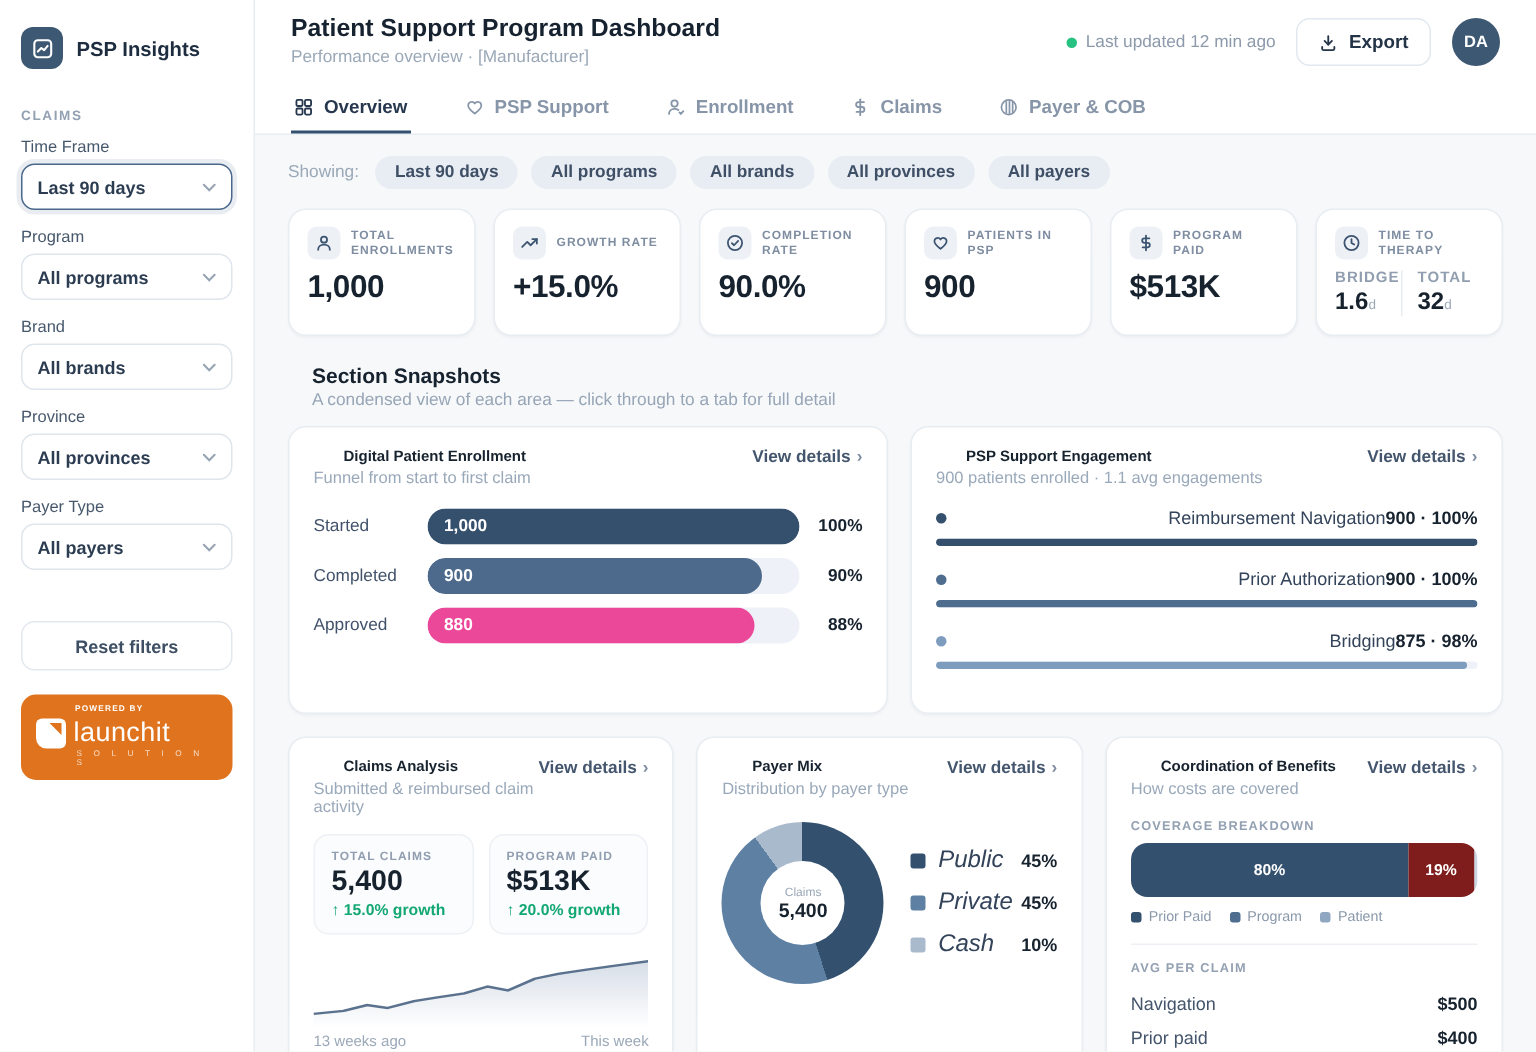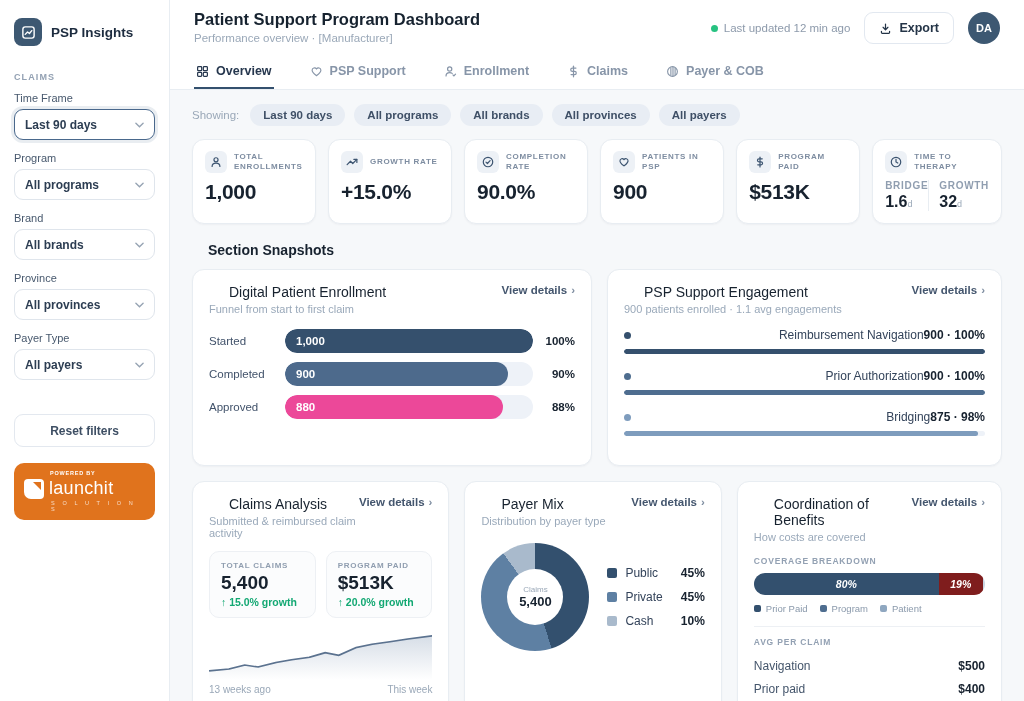--- a/index.html
+++ b/index.html
@@ -60,21 +60,21 @@
   .ttt-sub { font-size:10px; font-weight:700; letter-spacing:0.7px; color:#909eb0; margin-bottom:2px; }
   .ttt-val { font-size:16px; font-weight:700; color:#17222f; }
   .ttt-unit { font-size:9px; font-weight:400; color:#9aa8b8; }
 
   .section-head { margin:2px 16px 11px; }
   .section-title { font-size:14px; font-weight:700; color:#17222f; }
   .section-sub { font-size:11.5px; color:#97a5b6; margin-top:3px; }
 
   .card { background:#fff; border:1px solid #e8edf2; border-radius:12px; padding:14px 16px; box-shadow:0 1px 2px rgba(16,24,40,0.04); }
   .card-top { display:flex; justify-content:space-between; align-items:flex-start; }
-  .card-title { font-size:14px; font-weight:400; color:#17222f;padding-left:20px; }
+  .card-title { font-size:10px; font-weight:700; color:#17222f;padding-left:20px; }
   .card-sub { font-size:11px; color:#9aa9ba; margin-top:3px; }
   .view-link { font-size:11.5px; font-weight:700; color:#44566e; cursor:pointer; white-space:nowrap; }
   .view-link .chev { margin-left:4px; color:#7f8ea1; }
 
   .row2 { display:grid; grid-template-columns:400px 1fr; gap:15px; margin-bottom:15px; }
 
   
   .funnel { margin-top:14px; }
   .funnel-row { display:flex; align-items:center; margin-bottom:9px; }
   .funnel-row:last-child { margin-bottom:0; }
@@ -107,26 +107,26 @@
   
   .payer-body { display:flex; align-items:center; gap:18px; margin-top:16px; }
   .donut { width:108px; height:108px; border-radius:50%; position:relative; flex-shrink:0; }
   .donut-hole { position:absolute; inset:26px; background:#fff; border-radius:50%; display:flex; flex-direction:column; align-items:center; justify-content:center; }
   .donut-center-label { font-size:8px; color:#9aa8b8; }
   .donut-center-value { font-size:13px; font-weight:700; color:#17222f; }
   .payer-legend { flex:1; }
   .legend-row { display:flex; align-items:center; margin-bottom:10px; }
   .legend-row:last-child { margin-bottom:0; }
   .legend-swatch { width:10px; height:10px; border-radius:2px; margin-right:8px; flex-shrink:0; }
-  .legend-label { font-size:12px; color:#33435a; flex:1; }
+  .legend-label { font-size:16px; color:#33435a; flex:1;font-style:italic; }
   .legend-pct { font-size:12px; font-weight:700; color:#17222f; }
 
   
   .cob-caps { font-size:8.5px; font-weight:700; letter-spacing:0.8px; color:#93a1b3; margin:13px 0 7px; }
-  .cob-bar { display:flex; height:22px; border-radius:11px; overflow:hidden;font-style:italic; }
+  .cob-bar { display:flex; height:36px; border-radius:11px; overflow:hidden; }
   .cob-seg { display:flex; align-items:center; justify-content:center; font-size:10.5px; font-weight:700; color:#fff; }
   .cob-legend { display:flex; gap:12px; margin-top:8px; }
   .cob-legend-item { display:flex; align-items:center; gap:5px; font-size:9.5px; color:#8a99ab; }
   .cob-legend-sq { width:7px; height:7px; border-radius:2px; }
   .cob-divider { border-top:1px solid #edf0f4; margin:12px 0 10px; }
   .avg-row { display:flex; justify-content:space-between; padding:4.5px 0; font-size:12px; }
   .avg-label { color:#44556b; }
   .avg-value { font-weight:700; color:#17222f; }
 
   svg { display:block; }
@@ -351,29 +351,30 @@
                 </svg>
               </span>
             <span class="kpi-label">TIME TO THERAPY</span>
           </div>
           <div class="ttt-cols">
             <div class="ttt-col">
               <div class="ttt-sub">BRIDGE</div>
               <div class="ttt-val"><span>1.6</span><span class="ttt-unit">d</span></div>
             </div>
             <div class="ttt-col">
-              <div class="ttt-sub">GROWTH</div>
+              <div class="ttt-sub">TOTAL</div>
               <div class="ttt-val"><span>32</span><span class="ttt-unit">d</span></div>
             </div>
           </div>
         </div>
       </div>
 
       <div class="section-head">
         <div class="section-title">Section Snapshots</div>
+        <div class="section-sub">A condensed view of each area — click through to a tab for full detail</div>
       </div>
 
       <div class="row2">
 
         <div class="card">
           <div class="card-top">
             <div>
               <div class="card-title">Digital Patient Enrollment</div>
               <div class="card-sub">Funnel from start to first claim</div>
             </div>

